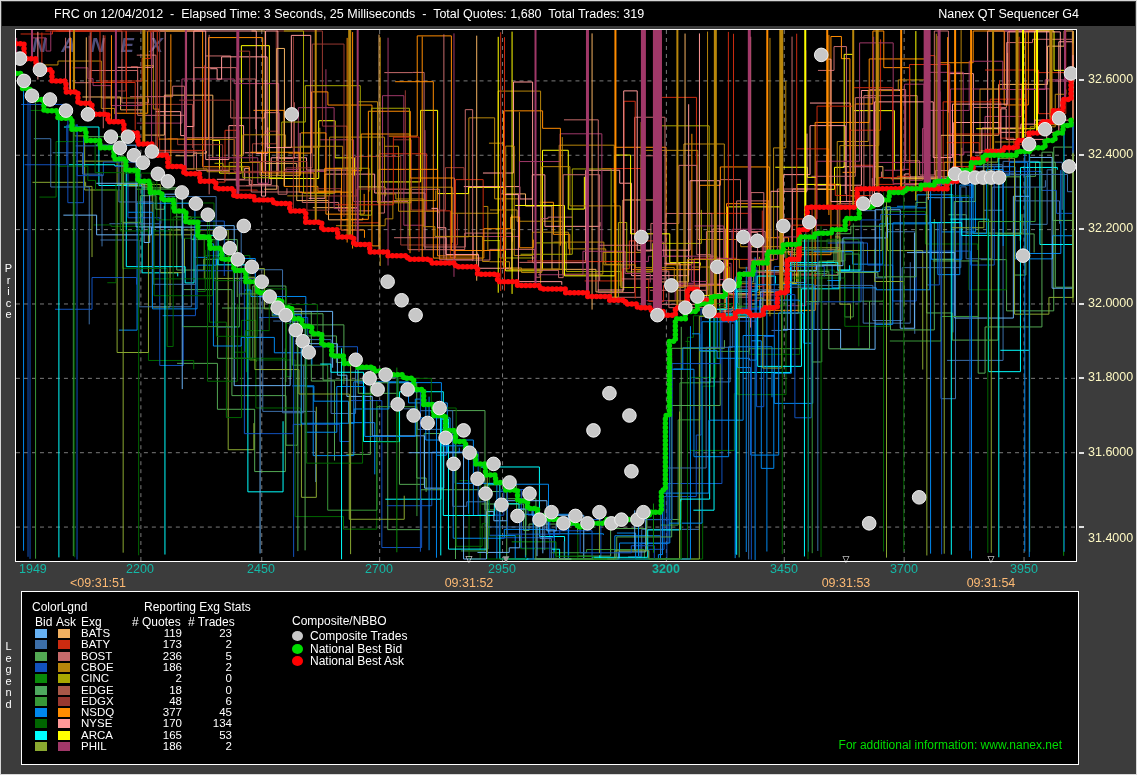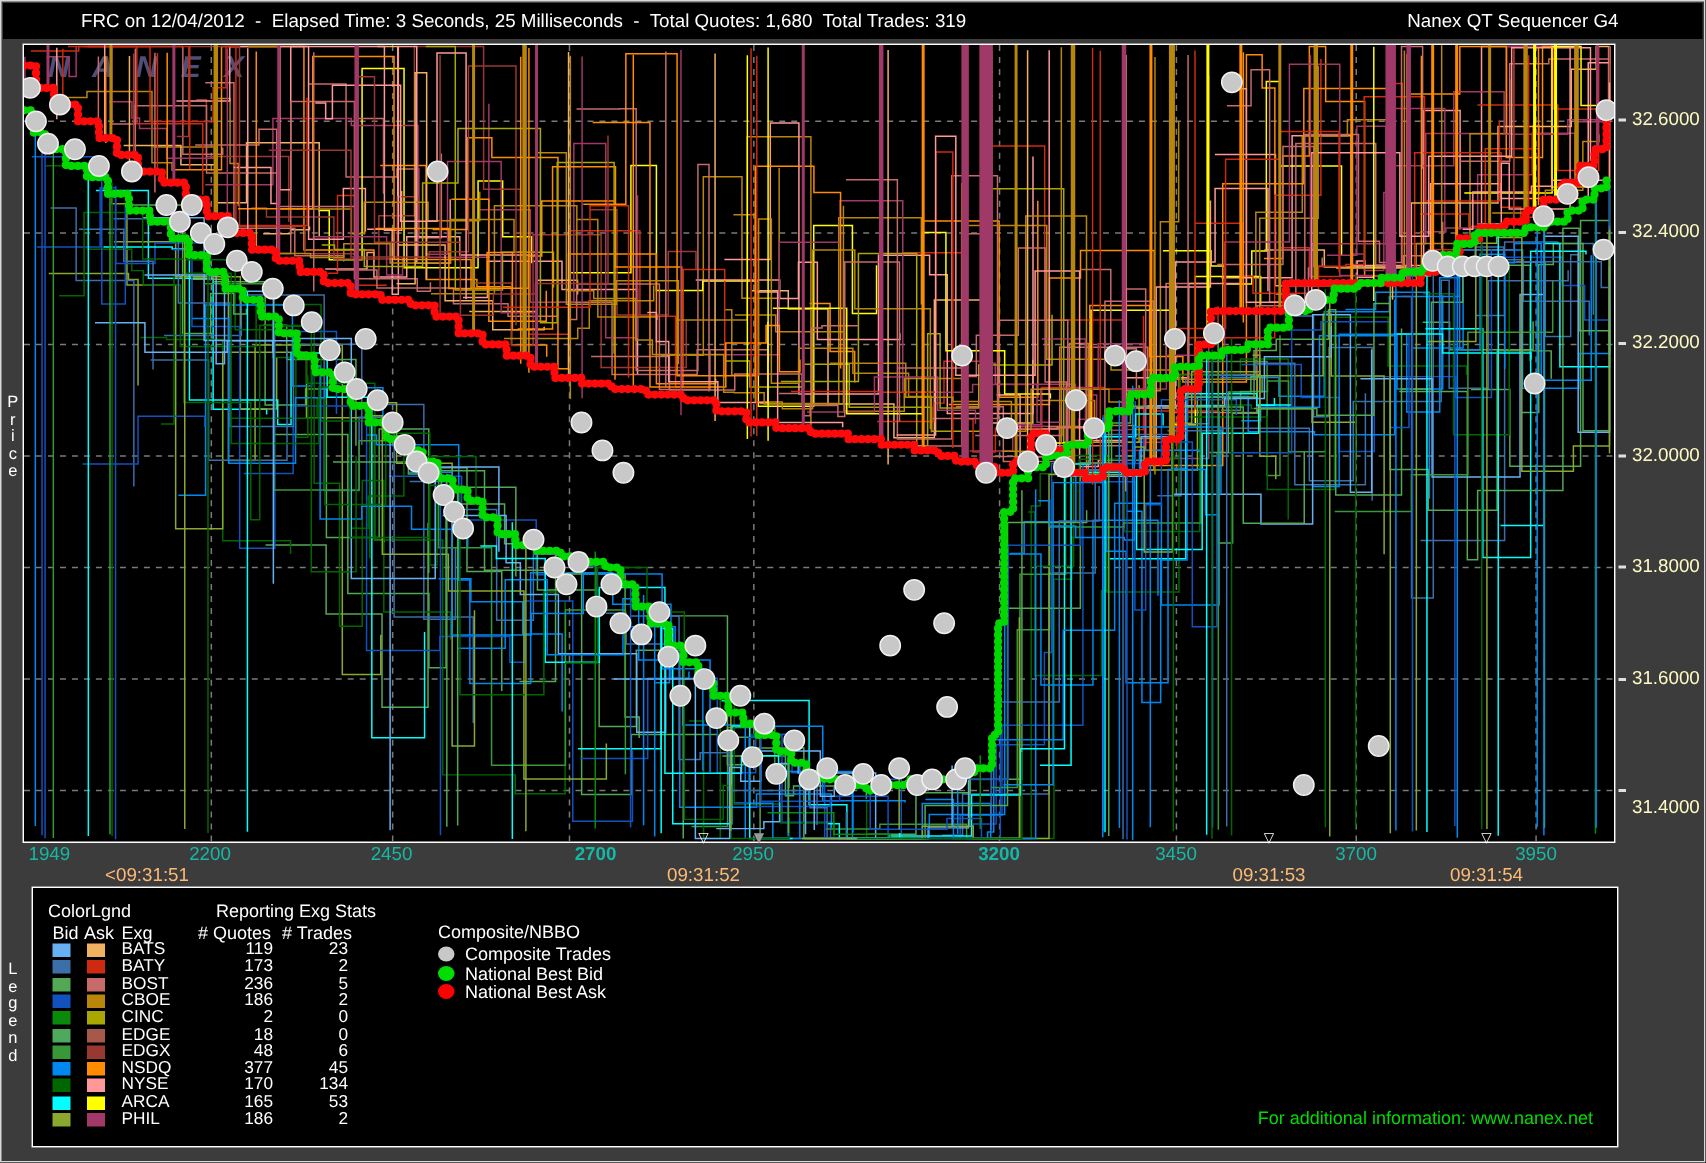--- a/index.html
+++ b/index.html
@@ -609,21 +609,21 @@
       <div class="ylab" style="top: 294.5px;">32.0000</div>
       <div class="ytick" style="top: 376px;"></div>
       <div class="ylab" style="top: 369px;">31.8000</div>
       <div class="ytick" style="top: 450.5px;"></div>
       <div class="ylab" style="top: 443.5px;">31.6000</div>
       <div class="ytick" style="top: 525px;"></div>
       <div class="ylab" style="top: 518px; margin-top: 12px;">31.4000</div>
       <div class="xseq left-anchor" style="left: 18px;">1949</div>
       <div class="xseq" style="left: 139px;">2200</div>
       <div class="xseq" style="left: 260px;">2450</div>
-      <div class="xseq" style="left: 396px; font-weight: bold;">2700</div>
+      <div class="xseq" style="left: 378px;">2700</div>
       <div class="xseq" style="left: 501px;">2950</div>
       <div class="xseq" style="left: 665px; font-weight: bold;">3200</div>
       <div class="xseq" style="left: 783px;">3450</div>
       <div class="xseq" style="left: 903px;">3700</div>
       <div class="xseq" style="left: 1023px;">3950</div>
       <div class="xtime" style="left: 97px;">&lt;09:31:51</div>
       <div class="xtime" style="left: 468px;">09:31:52</div>
       <div class="xtime" style="left: 845px;">09:31:53</div>
       <div class="xtime" style="left: 990px;">09:31:54</div>
       <div class="xmark" style="left: 468px; color: rgb(255, 255, 255);">▽</div>

